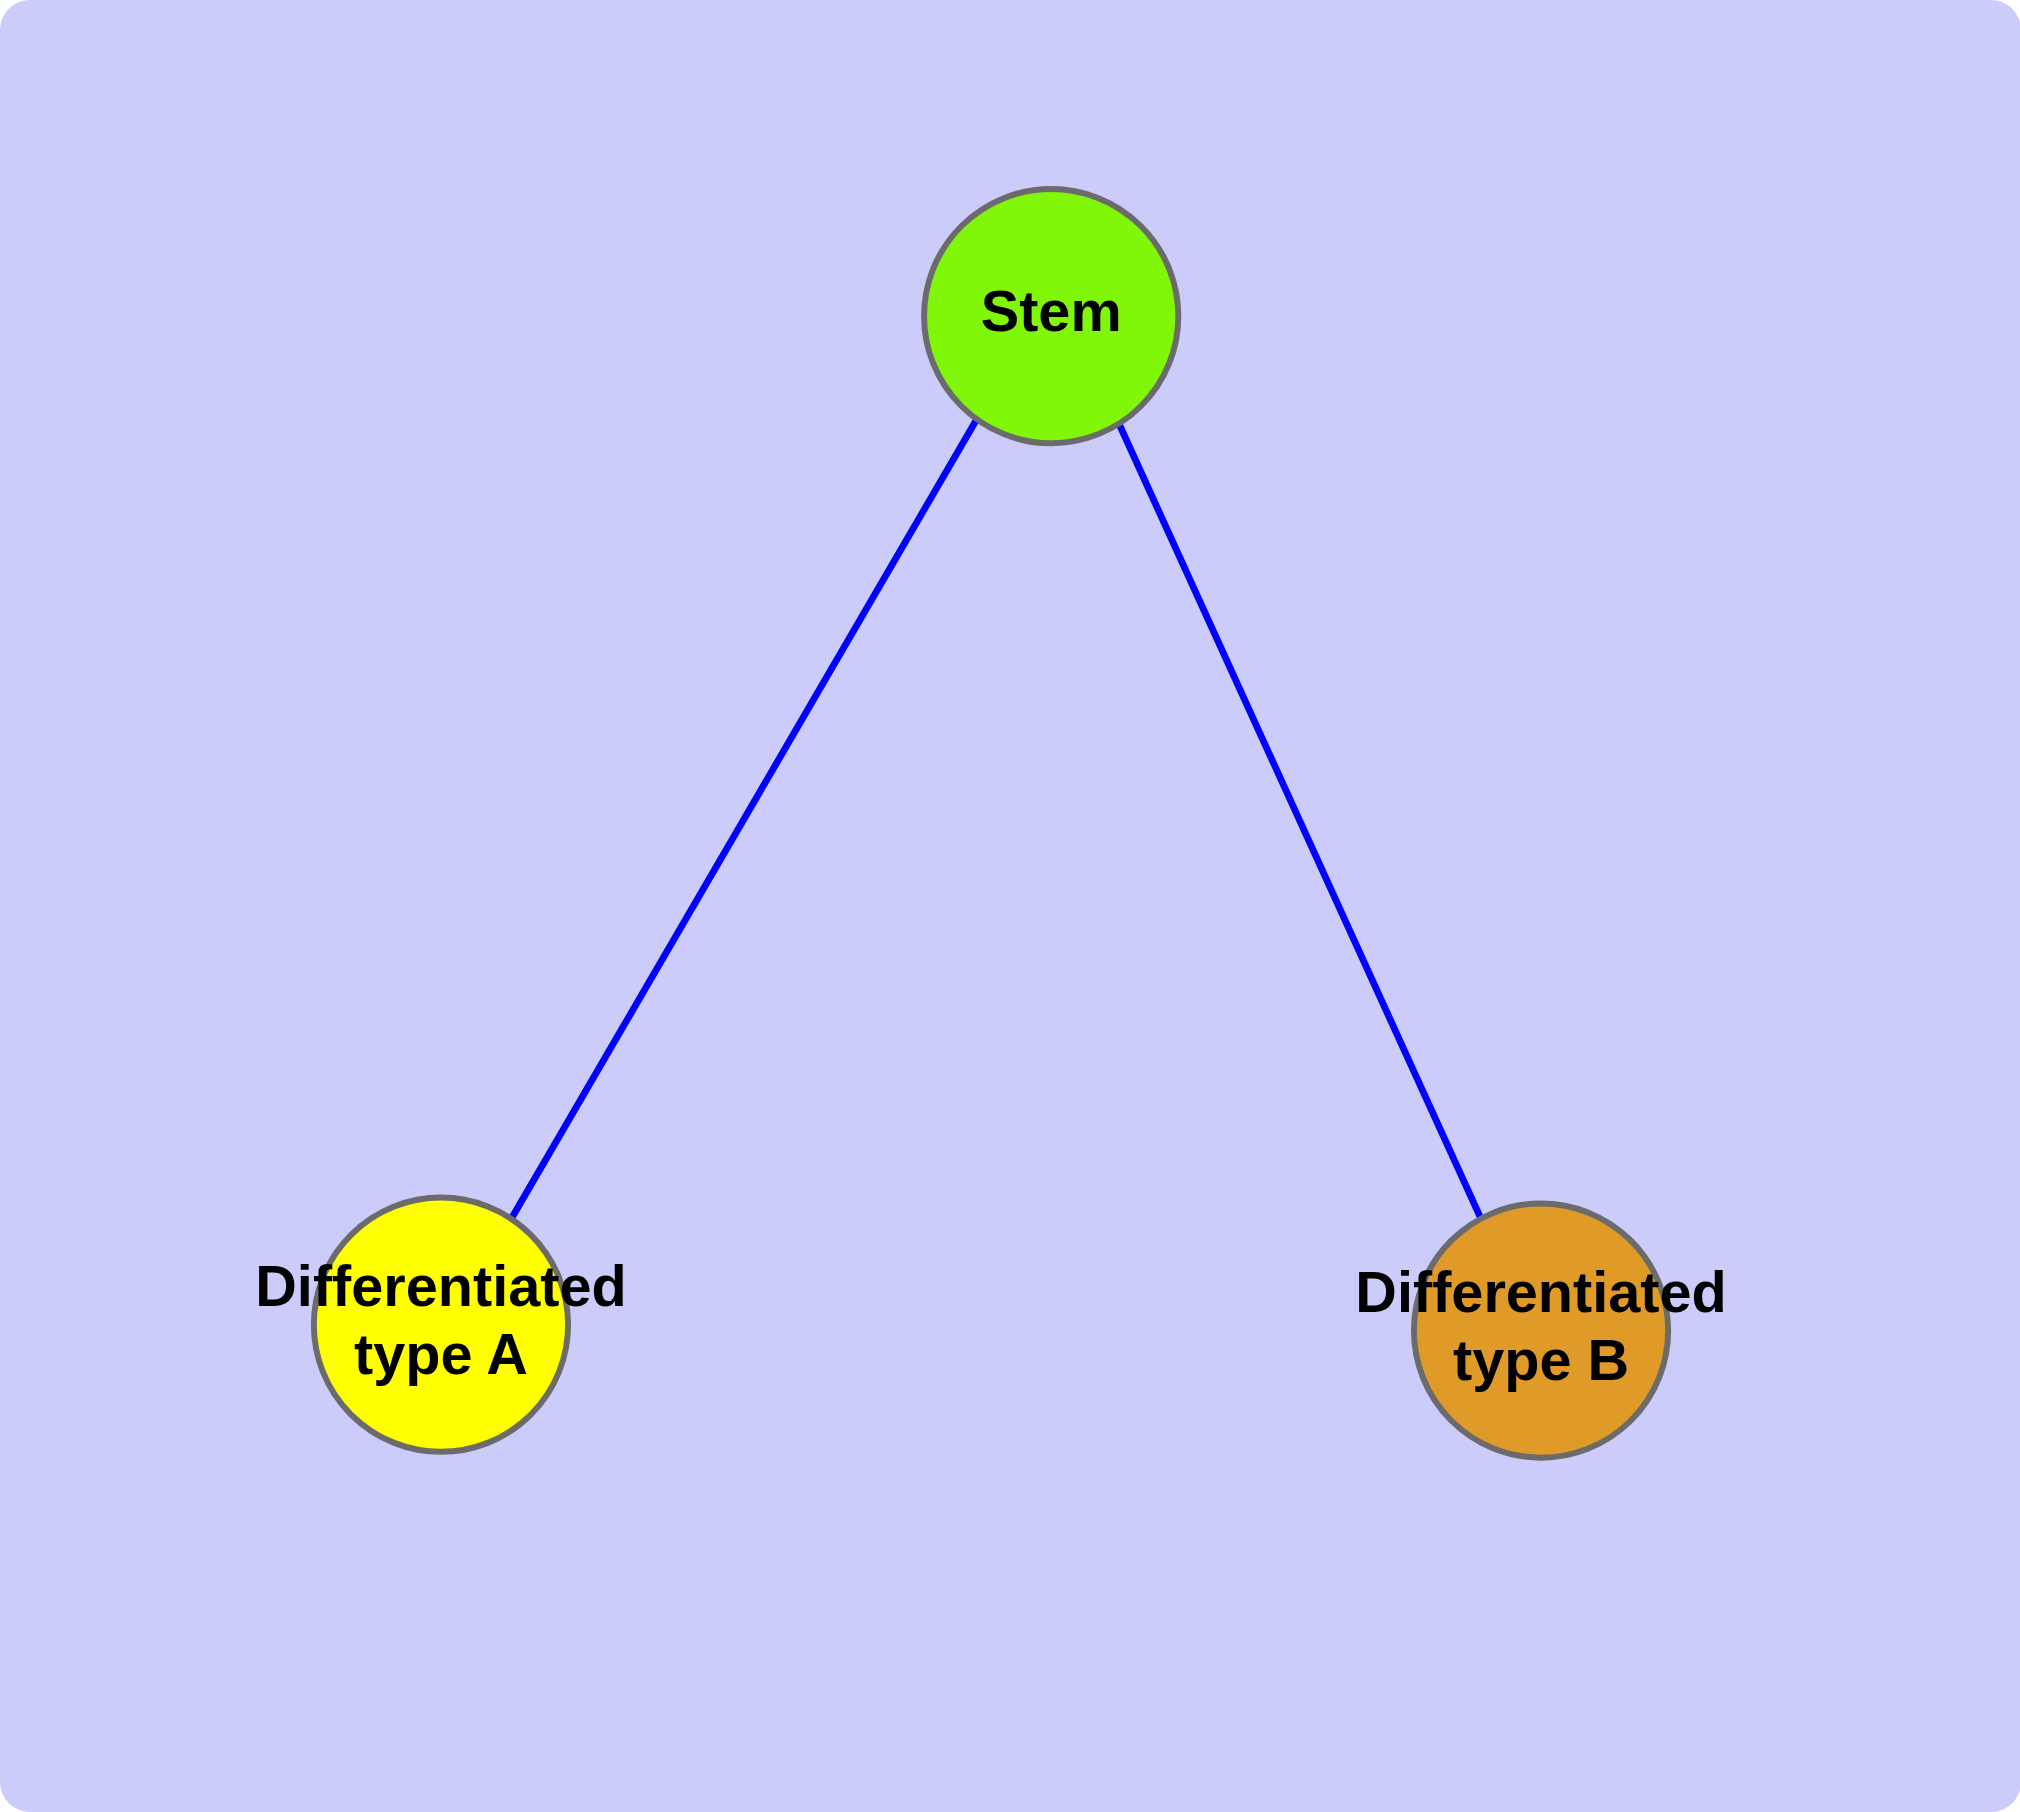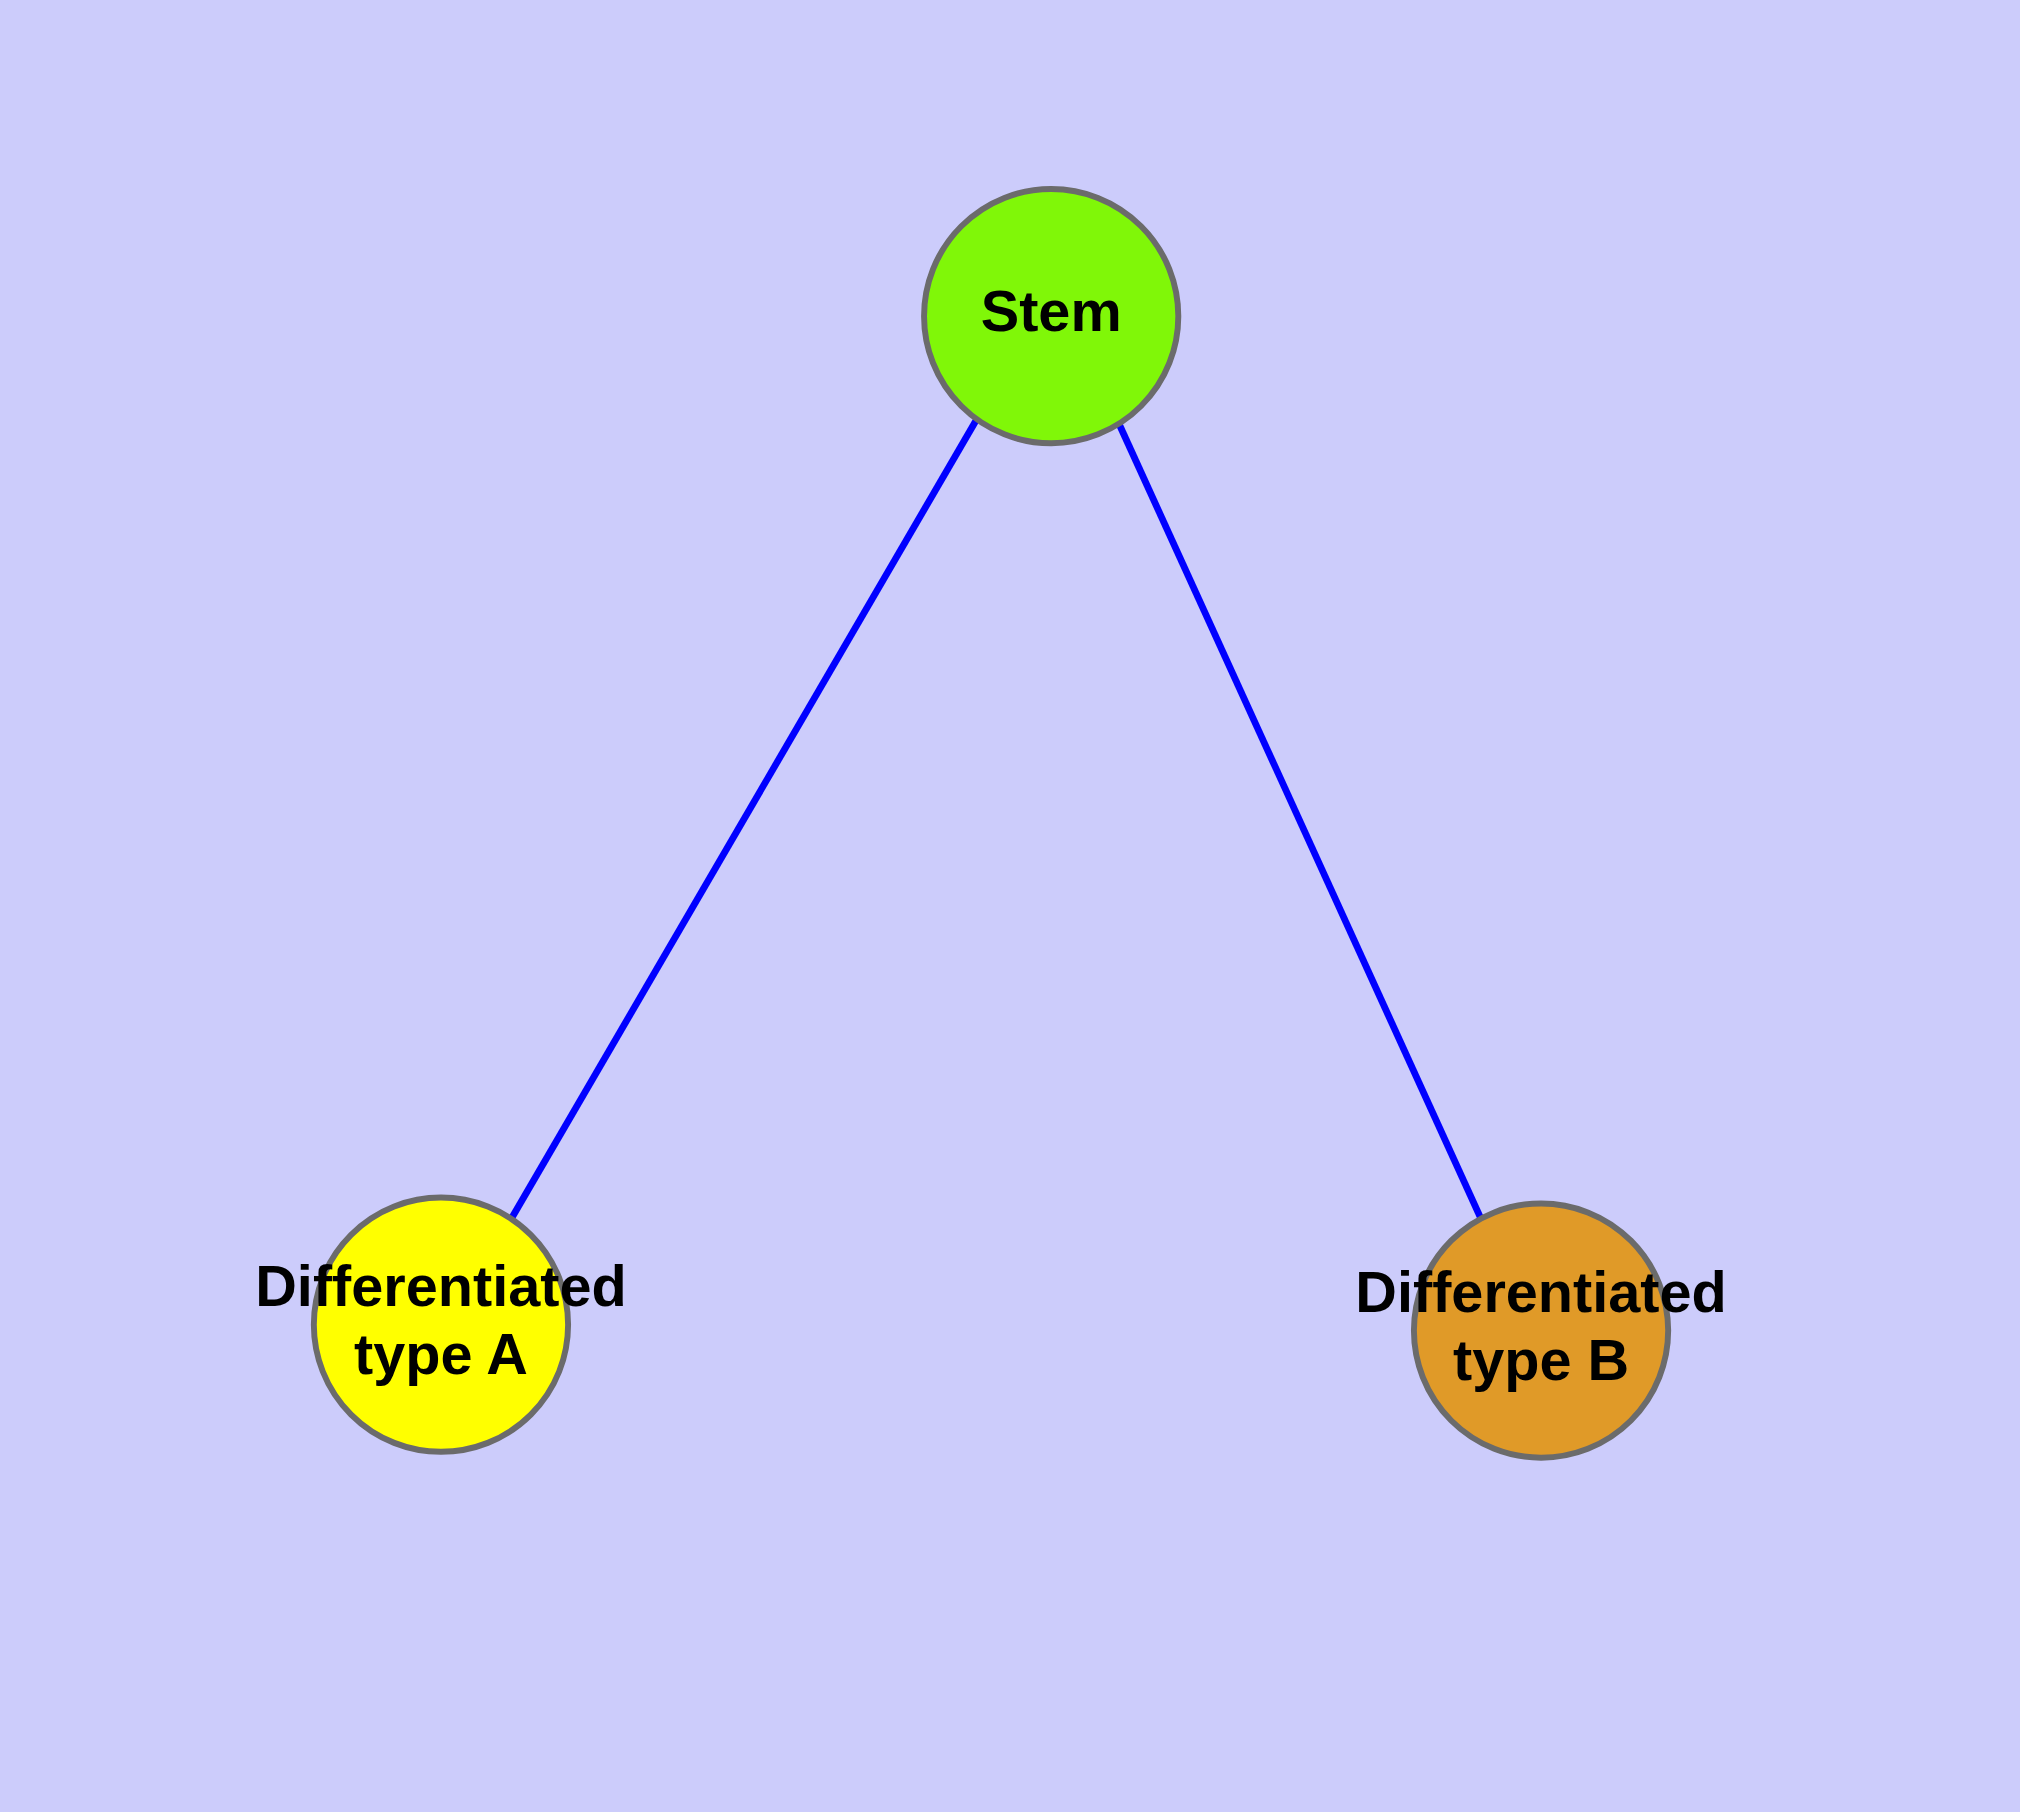--- a/index.html
+++ b/index.html
@@ -7,20 +7,21 @@
     padding: 0;
     background: #ffffff;
   }
   #canvas {
     position: relative;
     width: 2021px;
     height: 1812px;
     overflow: hidden;
     background: #ccccfb;
     font-family: "Liberation Sans", "DejaVu Sans", sans-serif;
+    border-radius: 30px;
   }
   #graph-svg {
     position: absolute;
     left: 0;
     top: 0;
     width: 2021px;
     height: 1812px;
     display: block;
   }
   .node-label-text {

